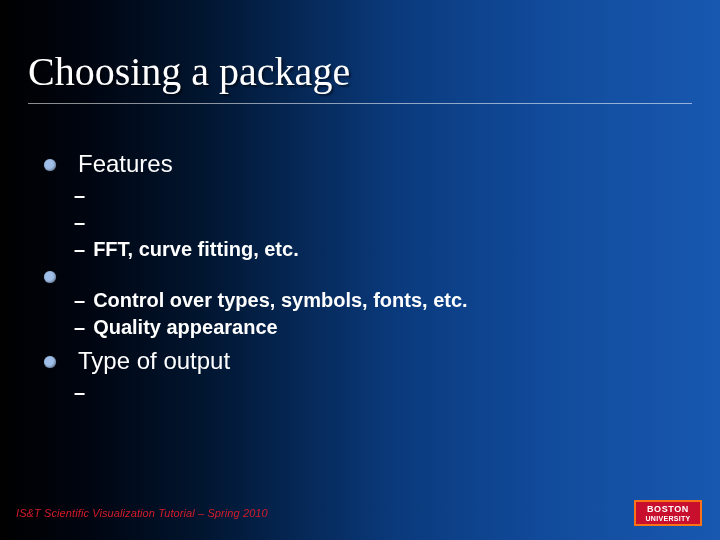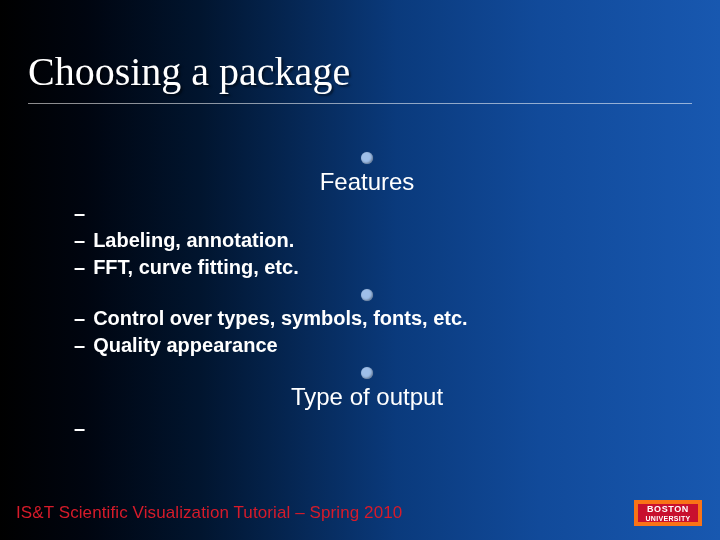--- a/index.html
+++ b/index.html
@@ -33,22 +33,21 @@
   .content {
     position: absolute;
     left: 44px;
     top: 150px;
     right: 30px;
   }
   .top-item { margin-bottom: 2px; }
   .top-line {
     display: flex;
     align-items: center;
-    gap: 4px;
-    flex-direction: column;
+    gap: 22px;
   }
   .bullet-dot {
     width: 12px; height: 12px; border-radius: 50%;
     background: #9fbfe9;
     box-shadow: inset -1px -1px 2px rgba(0,0,0,0.35), 0 0 1px rgba(255,255,255,0.3);
     flex: 0 0 auto;
     margin-top: 2px;
   }
   .top-label {
     font-size: 24px;
@@ -70,29 +69,30 @@
   }
   .footer {
     position: absolute;
     left: 0; right: 0; bottom: 14px;
     display: flex;
     align-items: center;
     justify-content: space-between;
     padding: 0 18px 0 16px;
   }
   .footer-text {
-    font-size: 17px;
+    font-size: 11px;
     color: #d71b2a;
     font-weight: 400;
     letter-spacing: 0.1px;
+    font-style: italic;
   }
   .logo {
     width: 68px; height: 26px;
     background: #c8102e;
-    border: 4px solid #f97316;
+    border: 2px solid #f97316;
     display: flex;
     flex-direction: column;
     align-items: center;
     justify-content: center;
     line-height: 1;
   }
   .logo .l1 { font-size: 9px; font-weight: 700; letter-spacing: 0.6px; color: #ffffff; }
   .logo .l2 { font-size: 7px; font-weight: 700; letter-spacing: 0.3px; color: #ffffff; margin-top: 1px; }
 </style>
 </head>
@@ -109,21 +109,20 @@
     <div class="top-line">
       <span class="bullet-dot"></span>
       <span class="top-label">Features</span>
     </div>
     <div class="sublist">
       <div class="subitem">
           <span class="dash">–</span>
         </div>
       <div class="subitem">
           <span class="dash">–</span>
-          <span>Labeling, annotation.</span>
         </div>
       <div class="subitem">
           <span class="dash">–</span>
           <span>FFT, curve fitting, etc.</span>
         </div>
     </div>
   </div>
 
   <div class="top-item">
     <div class="top-line">

